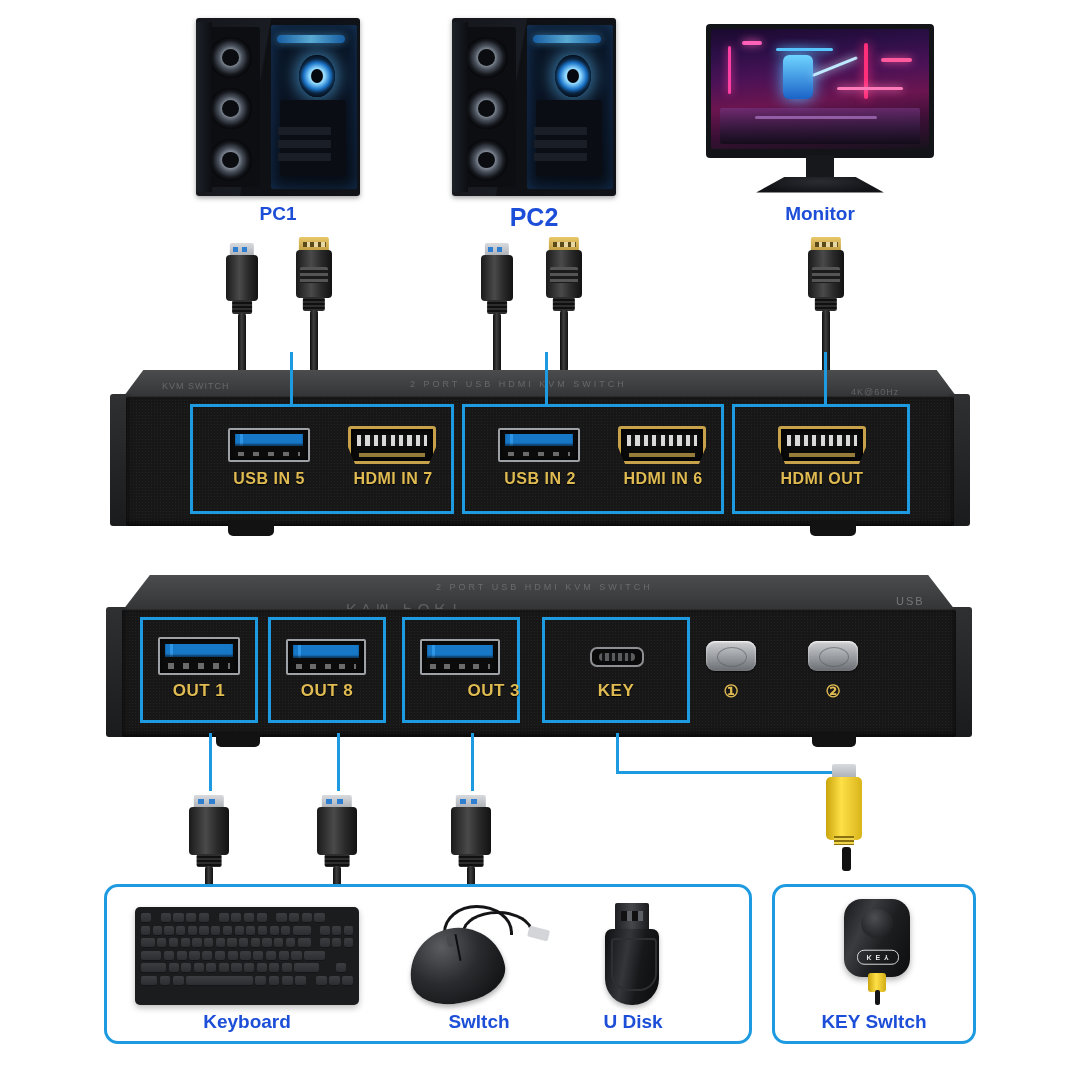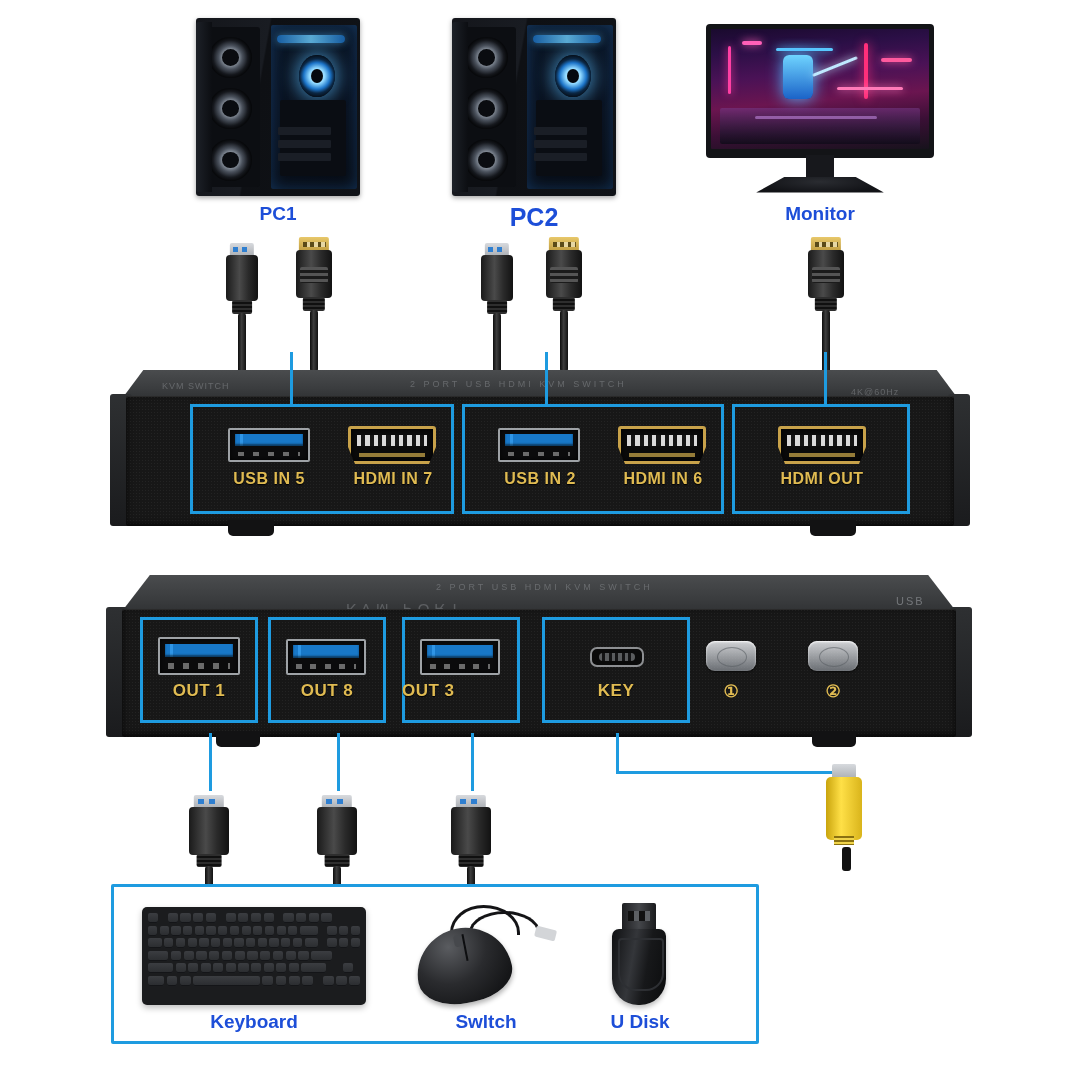--- a/index.html
+++ b/index.html
@@ -115,21 +115,21 @@
   .ycon{position:absolute;}
   .ycon .ybody{position:absolute;left:0;top:0;width:100%;height:68%;border-radius:5px;
        background:linear-gradient(90deg,#c9a40d,#ffe047 42%,#d9b41b);}
   .ycon .ytip{position:absolute;left:16%;top:-14%;width:68%;height:20%;border-radius:2px 2px 0 0;
        background:linear-gradient(180deg,#d7dade,#9ea2a6);}
   .ycon .yribs{position:absolute;left:22%;right:22%;top:64%;height:10%;
        background:repeating-linear-gradient(180deg,#8a7110 0 2px,#f0d44a 2px 4px);}
   .ycon .ywire{position:absolute;left:44%;width:9px;top:76%;height:26%;border-radius:3px;background:#121212;}
 
   
-  .pbox{position:absolute;border:3px solid #1e9be0;border-radius:2px;background:#fff;box-sizing:border-box;margin-left:7px;}
+  .pbox{position:absolute;border:3px solid #1e9be0;border-radius:14px;background:#fff;box-sizing:border-box;}
 
   
   .kb{position:absolute;background:#1b1c1e;border-radius:5px;box-shadow:0 3px 6px rgba(0,0,0,.25);padding:6px;box-sizing:border-box;}
   .kb .row{display:flex;gap:2.5px;margin-bottom:2.5px;}
   .kb .k{background:linear-gradient(180deg,#3b3d41,#2a2c2f);border-radius:2px;height:10px;flex:1;
        box-shadow:inset 0 -1px 0 #141518;}
   .kb .k.w15{flex:1.5}.kb .k.w2{flex:2}.kb .k.w25{flex:2.5}.kb .k.w6{flex:6.2}
   .kb .k.sp{flex:.45;background:none;box-shadow:none;}
 
   
@@ -343,21 +343,21 @@
       <div class="tongue"></div>
         <div class="pins"></div>
     </div>
     <div class="portlabel" style="left:162px;top:106px;width:118px;text-align:center;font-size:17px;">OUT 8</div>
 
     <div class="hilite" style="left:296px;top:42px;width:118px;height:106px;"></div>
     <div class="usb" style="left:314px;top:64px;width:80px;height:36px;">
       <div class="tongue"></div>
         <div class="pins"></div>
     </div>
-    <div class="portlabel" style="left:296px;top:106px;width:118px;text-align:left;font-size:17px;">OUT 3</div>
+    <div class="portlabel" style="left:296px;top:106px;width:118px;text-align:right;font-size:17px;">OUT 3</div>
 
     <div class="hilite" style="left:436px;top:42px;width:148px;height:106px;"></div>
     <div class="typec" style="left:484px;top:72px;width:54px;height:20px;"></div>
     <div class="portlabel" style="left:436px;top:106px;width:148px;text-align:center;font-size:17px;">KEY</div>
 
     <div class="btnled" style="left:600px;top:66px;width:50px;height:30px;"></div>
     <div class="numlabel" style="left:600px;top:106px;width:50px;text-align:center;font-size:17px;">①</div>
     <div class="btnled" style="left:702px;top:66px;width:50px;height:30px;"></div>
     <div class="numlabel" style="left:702px;top:106px;width:50px;text-align:center;font-size:17px;">②</div>
   </div>
@@ -524,14 +524,24 @@
     <div class="lbl abs" style="left:300px;top:124px;width:144px;font-size:19px;">Swltch</div>
 
     <div class="udisk" style="left:490px;top:16px;width:70px;height:102px;">
       <div class="metal"></div>
         <div class="shell"></div>
         <div class="clip"></div>
     </div>
     <div class="lbl abs" style="left:478px;top:124px;width:96px;font-size:19px;">U Disk</div>
   </div>
 
+  <div class="pbox" style="left:772px;top:884px;width:204px;height:160px;">
+    <div class="krem" style="left:56px;top:12px;width:92px;height:106px;">
+      <div class="rbody"></div>
+      <div class="rbtn"></div>
+      <div class="rlogo">K E Y</div>
+      <div class="rplug"></div>
+      <div class="rwire"></div>
+    </div>
+    <div class="lbl abs" style="left:0;top:124px;width:198px;font-size:19px;">KEY Swltch</div>
+  </div>
 
 </div>
 
 </body></html>

